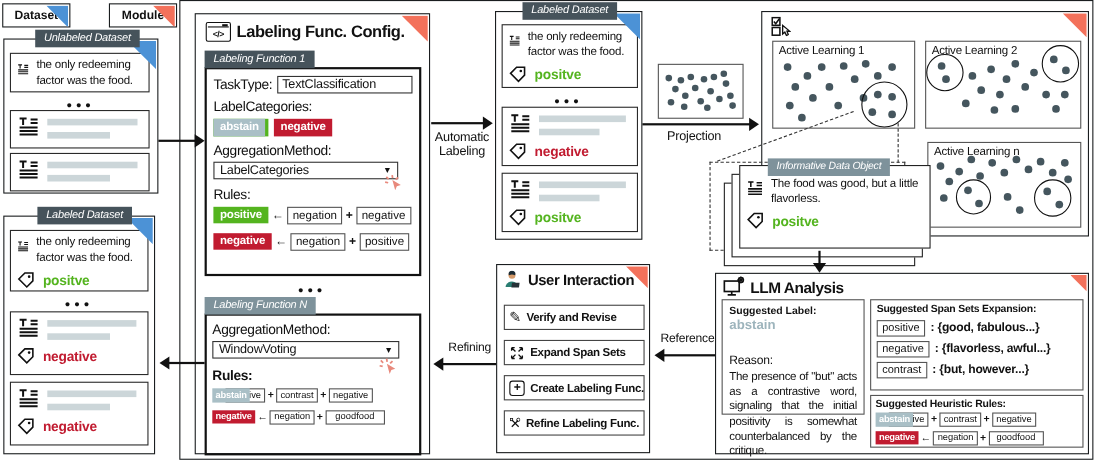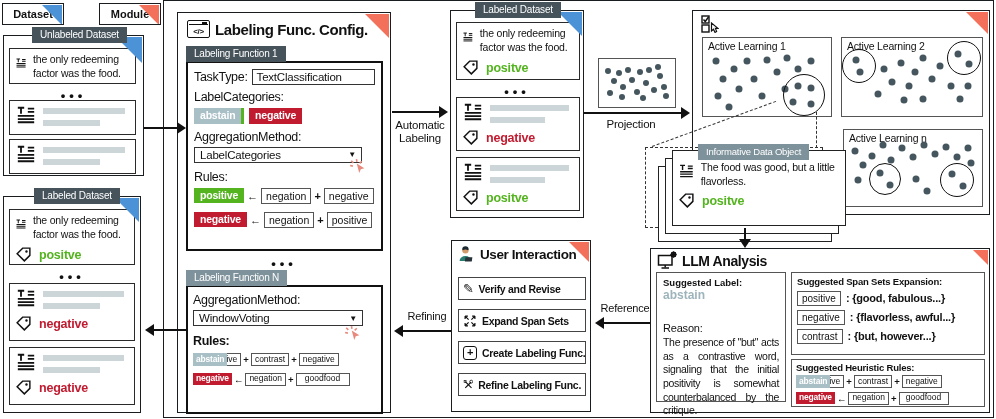--- a/index.html
+++ b/index.html
@@ -5,21 +5,21 @@
   :root{
     --green:#54b41f; --red:#c11b30; --slatelight:#a9bfc6; --dark:#46535b; --mid:#7e929b;
     --blue:#4c92d6; --salmon:#f3715b; --dot:#45565e; --pink:#e8897c; --abstain_text:#9db4bc; --bar:#ccd6d9;
   }
   *{box-sizing:border-box; margin:0; padding:0;}
   body{font-family:"Liberation Sans","DejaVu Sans",sans-serif; background:#fff; color:#111;}
   .root{position:relative; width:996px; height:419px; background:#fff; overflow:hidden;}
   .abs{position:absolute;}
   .panel{position:absolute; border:1.5px solid #1a1d1f; background:#fff;}
   .hdr{position:absolute; top:-9px; background:var(--dark); color:#fff; font-size:10px; line-height:1;
-       padding:3px 8px; white-space:nowrap; z-index:5; letter-spacing:-0.2px;}
+       padding:3px 8px; white-space:nowrap; z-index:5; letter-spacing:-0.2px;font-style:italic;}
   .hdr.mid{background:var(--mid);}
   .corner{position:absolute; top:1px; right:1px; clip-path:polygon(0 0,100% 0,100% 100%); z-index:4;}
   .corner.blue{background:var(--blue);}
   .corner.red{background:var(--salmon);}
   .legendbox{position:absolute; border:1.5px solid #1a1d1f; background:#fff; font-size:11px; font-weight:bold;
        display:flex; align-items:center; justify-content:center; overflow:hidden;}
   .ptitle{display:flex; align-items:center; gap:5px; font-weight:bold; letter-spacing:-0.4px; white-space:nowrap;}
   .item{position:absolute; border:1.2px solid #2a2a2a; background:#fff; padding:4px 5px; display:flex; gap:6px; align-items:flex-start;}
   .dstext{font-size:10.5px; line-height:1.3; letter-spacing:-0.2px;}
   .bars{display:flex; flex-direction:column; gap:6px; flex:1; padding-top:3px;}
@@ -498,21 +498,21 @@
         <circle cx="16.5" cy="3.5" r="2.3" fill="none" stroke="#111" stroke-width="1.3"></circle>
         <g stroke="#111" stroke-width="1.1">
             <line x1="16.5" y1="0.4" x2="16.5" y2="6.6"></line>
             <line x1="13.4" y1="3.5" x2="19.6" y2="3.5"></line>
             <line x1="14.4" y1="1.4" x2="18.6" y2="5.6"></line>
             <line x1="18.6" y1="1.4" x2="14.4" y2="5.6"></line>
           </g>
       </svg>
       <span>LLM Analysis</span>
     </div>
-    <div class="abs" style="left:5px; top:23px; width:130px; height:130px; border:1.2px solid #555; padding:4px 6px;">
+    <div class="abs" style="left:5px; top:23px; width:130px; height:105px; border:1.2px solid #555; padding:4px 6px;">
       <div style="font-size:9.5px; font-weight:bold;">
         <span>Suggested Label:</span>
         <span style="color:var(--abstain_text); font-size:12px;">abstain</span>
       </div>
       <div style="font-size:11px; margin-top:20px; letter-spacing:-0.2px;">Reason:</div>
       <div style="font-size:10.5px; margin-top:2px; text-align:justify; line-height:1.3; letter-spacing:-0.3px;">The presence of "but" acts as a contrastive word, signaling that the initial positivity is somewhat counterbalanced by the critique.</div>
     </div>
     <div class="abs" style="left:140px; top:23px; width:194px; height:83px; border:1.2px solid #555; padding:3px 5px;">
       <div class="sectitle">Suggested Span Sets Expansion:</div>
       <div class="srow">

